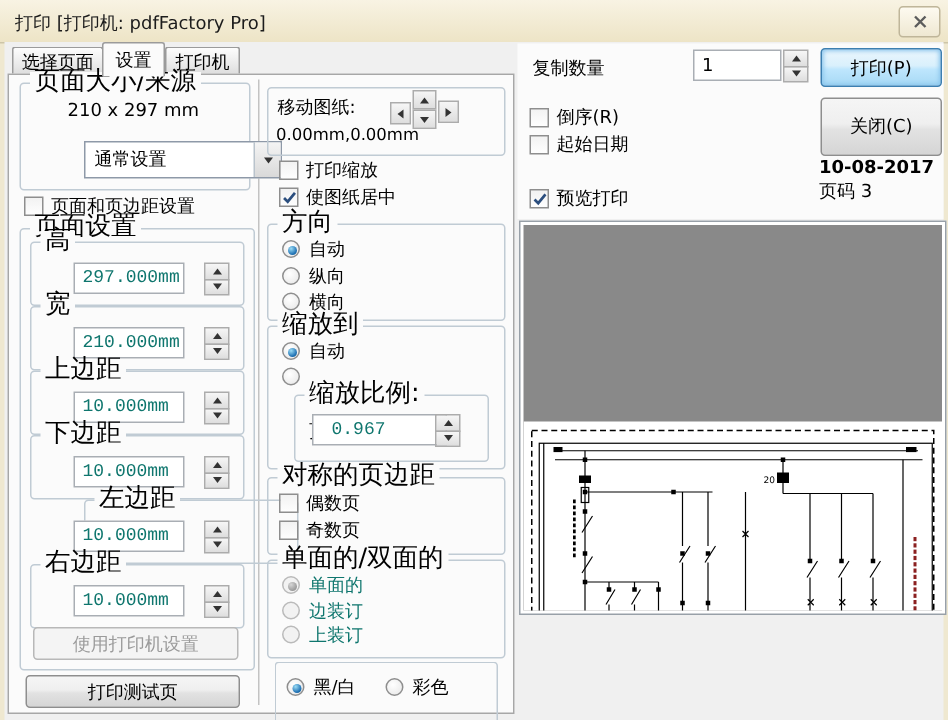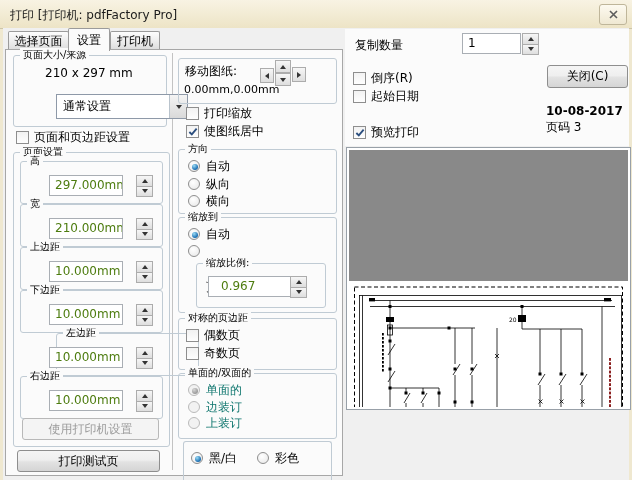--- a/index.html
+++ b/index.html
@@ -13,24 +13,24 @@
   #closebtn{left:599px;top:4px;width:26px;height:19px;background:linear-gradient(#FDFAF0,#EFE8D2);border:1px solid #BFB69A;border-radius:3px;display:flex;align-items:center;justify-content:center;}
   
   #client{left:3px;top:28px;width:626px;height:452px;background:#F0F0F0;}
   
   .tab{background:linear-gradient(#FDFDFD,#E9E9E9 60%,#DADADA);border:1px solid #9B9B9B;border-bottom:none;border-radius:2px 2px 0 0;display:flex;align-items:center;justify-content:center;font-size:12px;}
   .tab.active{background:#FBFBFB;z-index:3;}
   #tabpage{left:5px;top:49px;width:336px;height:425px;background:#FBFBFB;border:1px solid #A7A7A7;}
   #coldivider{left:172px;top:53px;width:1px;height:417px;background:#C3C3C3;}
   
   .grp{border:1px solid #C0CBD4;border-radius:3px;}
-  .leg{position:absolute;top:-8px;left:6px;background:#FBFBFB;padding:0 3px;font-size:10px;white-space:nowrap;line-height:13px;text-align:center;}
+  .leg{position:absolute;top:-8px;left:6px;background:#FBFBFB;padding:0 3px;font-size:17px;white-space:nowrap;line-height:13px;text-align:center;}
   
   .fld{background:#fff;border:1px solid #A9AEB4;font-size:12px;line-height:19px;padding:0 5px;white-space:nowrap;overflow:hidden;}
-  .fld.dis{color:#4d7c0f;}
+  .fld.dis{color:#0f766e;font-family:Liberation Mono, monospace;}
   
   .spin{width:17px;height:22px;display:flex;flex-direction:column;}
   .sbtn{flex:1;border:1px solid #ACACAC;background:linear-gradient(#F6F6F6,#DEDEDE);display:flex;align-items:center;justify-content:center;box-sizing:border-box;}
   .sbtn+.sbtn{margin-top:-1px;}
   .tu{width:0;height:0;border-left:3px solid transparent;border-right:3px solid transparent;border-bottom:4px solid #333;}
   .td{width:0;height:0;border-left:3px solid transparent;border-right:3px solid transparent;border-top:4px solid #333;}
   .tl{width:0;height:0;border-top:3px solid transparent;border-bottom:3px solid transparent;border-right:4px solid #333;}
   .tr{width:0;height:0;border-top:3px solid transparent;border-bottom:3px solid transparent;border-left:4px solid #333;}
   
   .btn{border:1px solid #8E8E8E;border-radius:3px;background:linear-gradient(#F5F5F5 0%,#EFEFEF 45%,#E2E2E2 55%,#D5D5D5);font-size:12px;display:flex;align-items:center;justify-content:center;box-sizing:border-box;}
@@ -263,21 +263,22 @@
   <span class="lbl abs" style="left:355px;top:38px;">复制数量</span>
   <div class="fld abs" style="left:462px;top:33px;width:59px;height:21px;box-sizing:border-box;">1</div>
   <div class="spin abs" style="left:522px;top:33px;">
     <div class="sbtn">
         <i class="tu"></i>
       </div>
     <div class="sbtn">
         <i class="td"></i>
       </div>
   </div>
-  <div class="btn abs" style="left:547px;top:65px;width:81px;height:23px;">关闭(C)</div>
+  <div class="btn def abs" style="left:547px;top:32px;width:81px;height:26px;">打印(P)</div>
+  <div class="btn abs" style="left:547px;top:65px;width:81px;height:39px;">关闭(C)</div>
 
   <span class="cb abs" style="left:353px;top:72px;"></span>
   <span class="lbl abs" style="left:371px;top:71px;">倒序(R)</span>
   <span class="cb abs" style="left:353px;top:90px;"></span>
   <span class="lbl abs" style="left:371px;top:89px;">起始日期</span>
 
   <span class="lbl abs" style="left:546px;top:104px;font-weight:bold;">10-08-2017</span>
   <span class="lbl abs" style="left:546px;top:120px;">页码 3</span>
 
   <span class="cb abs" style="left:353px;top:126px;">

